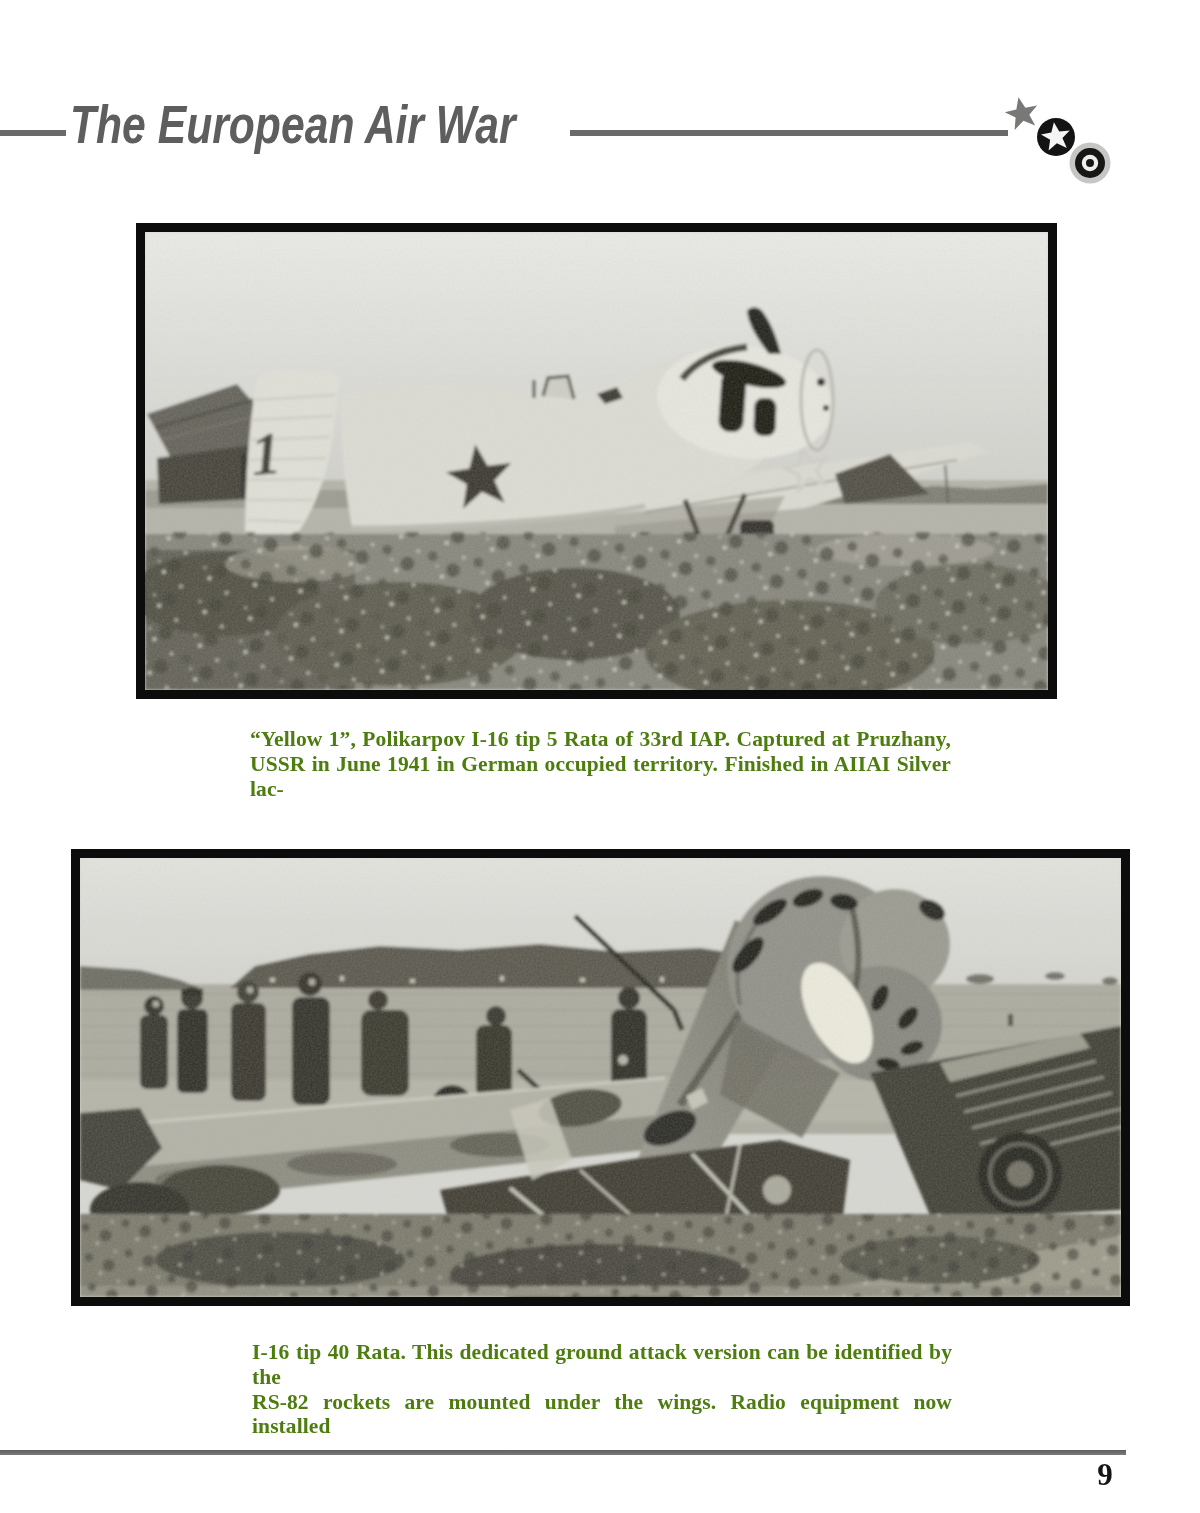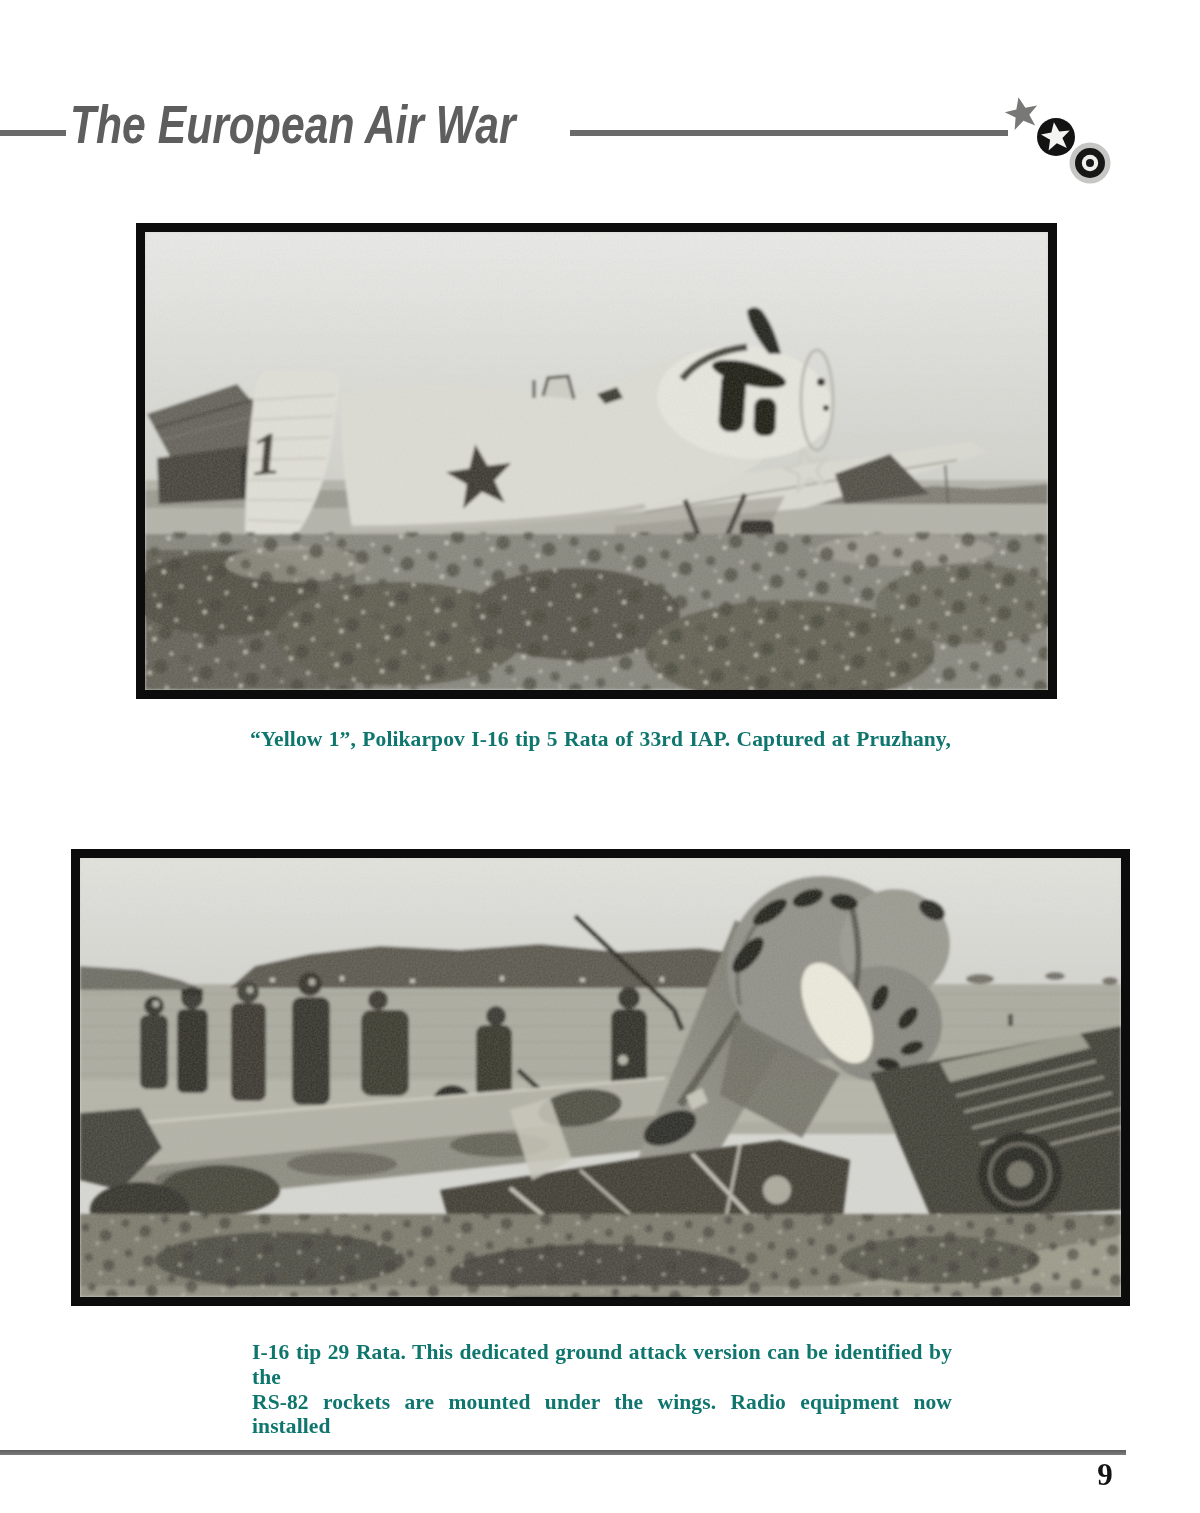--- a/index.html
+++ b/index.html
@@ -12,21 +12,21 @@
   .title{position:absolute;left:70px;top:70px;width:620px;
          font-family:"Liberation Sans",sans-serif;font-weight:bold;font-style:italic;
          font-size:54px;color:#5e5e5e;letter-spacing:0px;white-space:nowrap;
          transform:scaleX(0.79);transform-origin:left top;}
   .emblems{position:absolute;left:995px;top:64px;width:130px;height:110px;}
   
   .photo-frame{position:absolute;border:9px solid #0c0c0c;background:#d8d8d4;line-height:0;}
   .photo1{left:136px;top:200px;width:903px;height:458px;}
   .photo2{left:71px;top:826px;width:1041px;height:439px;}
   
-  .caption{position:absolute;color:#0f766e;font-weight:bold;
+  .caption{position:absolute;color:#4d7c0f;font-weight:bold;
            font-size:21.5px;line-height:24.8px;letter-spacing:0.1px;}
   .caption1{left:250px;top:704px;width:701px;}
   .caption2{left:252px;top:1317px;width:700px;}
   .cap-line{white-space:nowrap;}
   .cap-line.just{text-align:justify;text-align-last:justify;white-space:normal;}
   
   .bottom-rule{position:absolute;left:0;top:1427px;width:1126px;height:5px;
                background:linear-gradient(#5f5f5f,#7b7b7b);}
   .page-number{position:absolute;left:1082px;top:1434px;width:46px;text-align:center;
                font-size:31px;font-weight:bold;color:#141414;}
@@ -170,20 +170,21 @@
           <ellipse cx="760" cy="318" rx="90" ry="16" fill="#aaa99c" opacity="0.6"></ellipse>
           <rect x="0" y="300" width="903" height="158" fill="url(#p1bush)"></rect>
         </g>
       </g>
       <rect x="0" y="0" width="903" height="458" filter="url(#p1grain)"></rect>
     </svg>
   </div>
 
   <div class="caption caption1">
     <div class="cap-line just">“Yellow 1”, Polikarpov I-16 tip 5 Rata of 33rd IAP. Captured at Pruzhany,</div>
+    <div class="cap-line just">USSR in June 1941 in German occupied territory. Finished in AIIAI Silver lac-</div>
   </div>
 
   <div class="photo-frame photo2">
     <svg width="1041" height="439" viewBox="0 0 1041 439">
       <defs>
         <linearGradient id="p2sky" x1="0" y1="0" x2="0" y2="1">
           <stop offset="0" stop-color="#e4e4e0"></stop>
             <stop offset="1" stop-color="#d3d3ce"></stop>
         </linearGradient>
         <linearGradient id="p2fus" x1="0" y1="1" x2="1" y2="0">
@@ -333,20 +334,20 @@
           <ellipse cx="860" cy="402" rx="100" ry="24" fill="#55544a"></ellipse>
           <rect x="0" y="428" width="1041" height="11" fill="#8e8d7f"></rect>
           <rect x="0" y="356" width="1041" height="83" fill="url(#p2bush)"></rect>
         </g>
       </g>
       <rect x="0" y="0" width="1041" height="439" filter="url(#p2grain)"></rect>
     </svg>
   </div>
 
   <div class="caption caption2">
-    <div class="cap-line just">I-16 tip 29 Rata. This dedicated ground attack version can be identified by the</div>
+    <div class="cap-line just">I-16 tip 40 Rata. This dedicated ground attack version can be identified by the</div>
     <div class="cap-line just">RS-82 rockets are mounted under the wings. Radio equipment now installed</div>
   </div>
 
   <div class="bottom-rule"></div>
   <div class="page-number">9</div>
 
 </div>
 
 </body></html>

